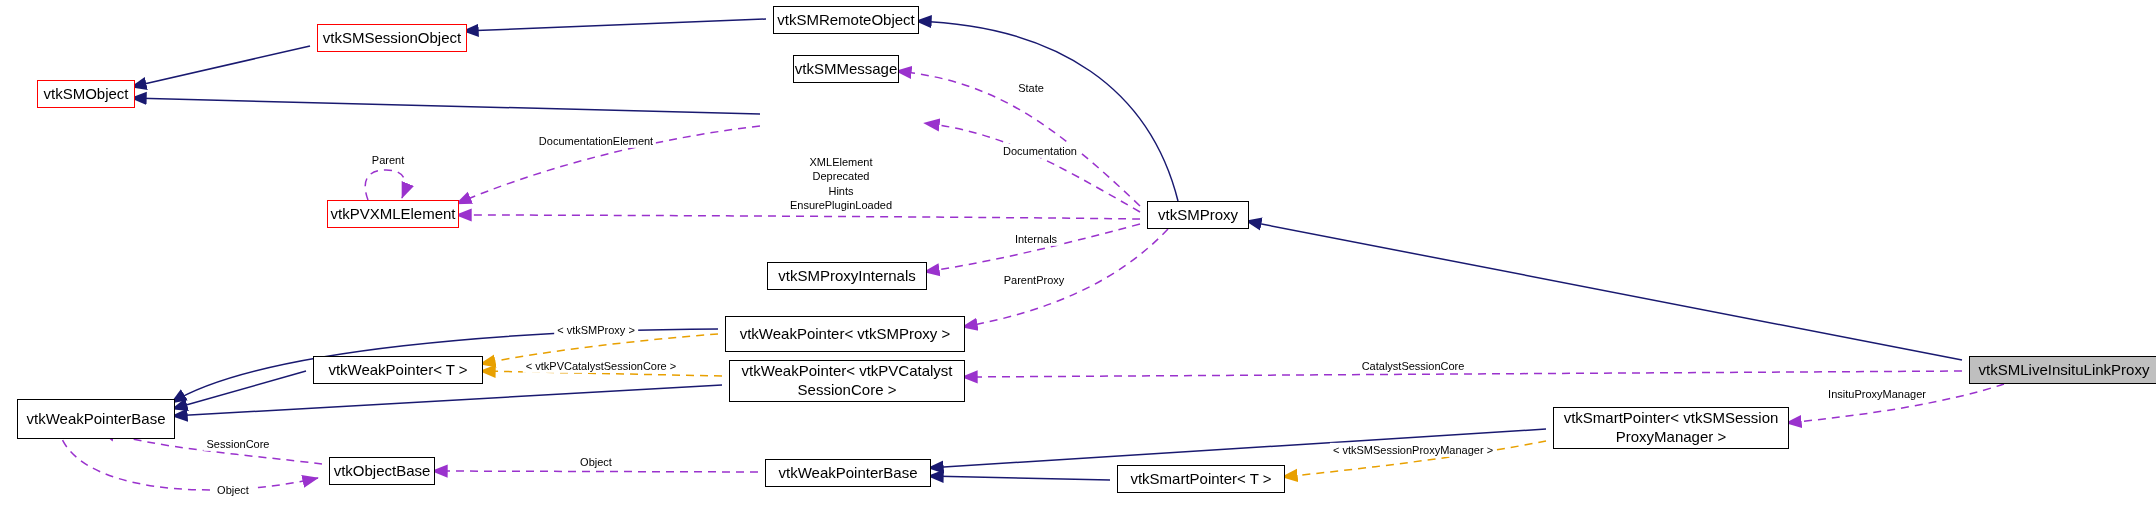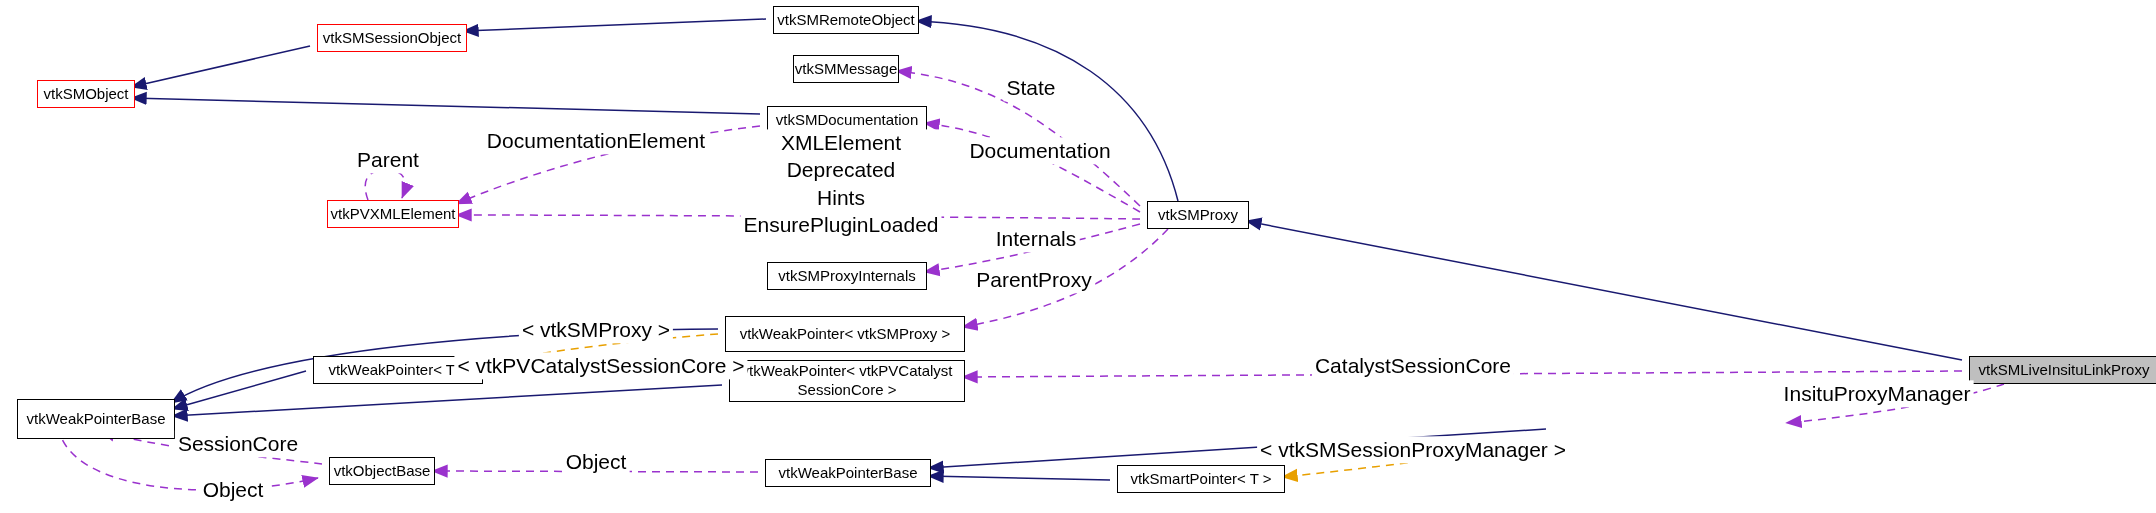--- a/index.html
+++ b/index.html
@@ -24,21 +24,21 @@
     background:#fff;border:1.4px solid var(--node_border,#000);
     display:flex;align-items:center;justify-content:center;
     text-align:center;font-size:15px;line-height:1.25;
     white-space:pre-line;z-index:2;margin-left:7px;
   }
   .node.red{border-color:var(--truncated_node_border,#ff0000);}
   .node.current{background:var(--focus_node_fill,#bfbfbf);}
   .elabel{
     position:absolute;transform:translate(-50%,-50%);
     background:#fff;padding:0 3px;white-space:pre-line;
-    text-align:center;font-size:21px;line-height:1.3;z-index:3;
+    text-align:center;font-size:11px;line-height:1.3;z-index:3;
   }
 </style>
 </head>
 <body>
 
 <div class="canvas">
 
   <svg class="edges" viewBox="0 0 2156 513" xmlns="http://www.w3.org/2000/svg">
     <defs>
       <marker id="m-inh" viewBox="0 0 10 9" refX="9.5" refY="4.5" markerWidth="11" markerHeight="10" orient="auto">
@@ -78,29 +78,30 @@
 
     <path class="edge-tpl" d="M 718 334 C 640 340, 550 350, 480 364" marker-end="url(#m-tpl)"></path>
     <path class="edge-tpl" d="M 722 376 L 480 371" marker-end="url(#m-tpl)"></path>
     <path class="edge-tpl" d="M 1546 441 C 1470 456, 1370 468, 1282 477" marker-end="url(#m-tpl)"></path>
   </svg>
 
   <div class="node red" style="left:30px;top:80px;width:98px;height:28px">vtkSMObject</div>
   <div class="node red" style="left:310px;top:24px;width:150px;height:28px">vtkSMSessionObject</div>
   <div class="node" style="left:766px;top:6px;width:146px;height:28px">vtkSMRemoteObject</div>
   <div class="node" style="left:786px;top:55px;width:106px;height:28px">vtkSMMessage</div>
-  <div class="node" style="left:760px;top:106px;width:160px;height:28px">vtkSMDocumentation</div>
   <div class="node red" style="left:320px;top:200px;width:132px;height:28px">vtkPVXMLElement</div>
   <div class="node" style="left:1140px;top:201px;width:102px;height:28px">vtkSMProxy</div>
   <div class="node" style="left:760px;top:262px;width:160px;height:28px">vtkSMProxyInternals</div>
   <div class="node" style="left:718px;top:316px;width:240px;height:36px">vtkWeakPointer&lt; vtkSMProxy &gt;</div>
   <div class="node" style="left:306px;top:356px;width:170px;height:28px">vtkWeakPointer&lt; T &gt;</div>
   <div class="node" style="left:722px;top:360px;width:236px;height:42px">vtkWeakPointer&lt; vtkPVCatalyst
 SessionCore &gt;</div>
   <div class="node" style="left:10px;top:399px;width:158px;height:40px">vtkWeakPointerBase</div>
+  <div class="node" style="left:1546px;top:407px;width:236px;height:42px">vtkSmartPointer&lt; vtkSMSession
+ProxyManager &gt;</div>
   <div class="node" style="left:322px;top:457px;width:106px;height:28px">vtkObjectBase</div>
   <div class="node" style="left:758px;top:459px;width:166px;height:28px">vtkWeakPointerBase</div>
   <div class="node" style="left:1110px;top:465px;width:168px;height:28px">vtkSmartPointer&lt; T &gt;</div>
   <div class="node current" style="left:1962px;top:356px;width:190px;height:28px">vtkSMLiveInsituLinkProxy</div>
 
   <div class="elabel" style="left:1031px;top:88px">State</div>
   <div class="elabel" style="left:1040px;top:151px">Documentation</div>
   <div class="elabel" style="left:596px;top:141px">DocumentationElement</div>
   <div class="elabel" style="left:841px;top:184px">XMLElement
 Deprecated

